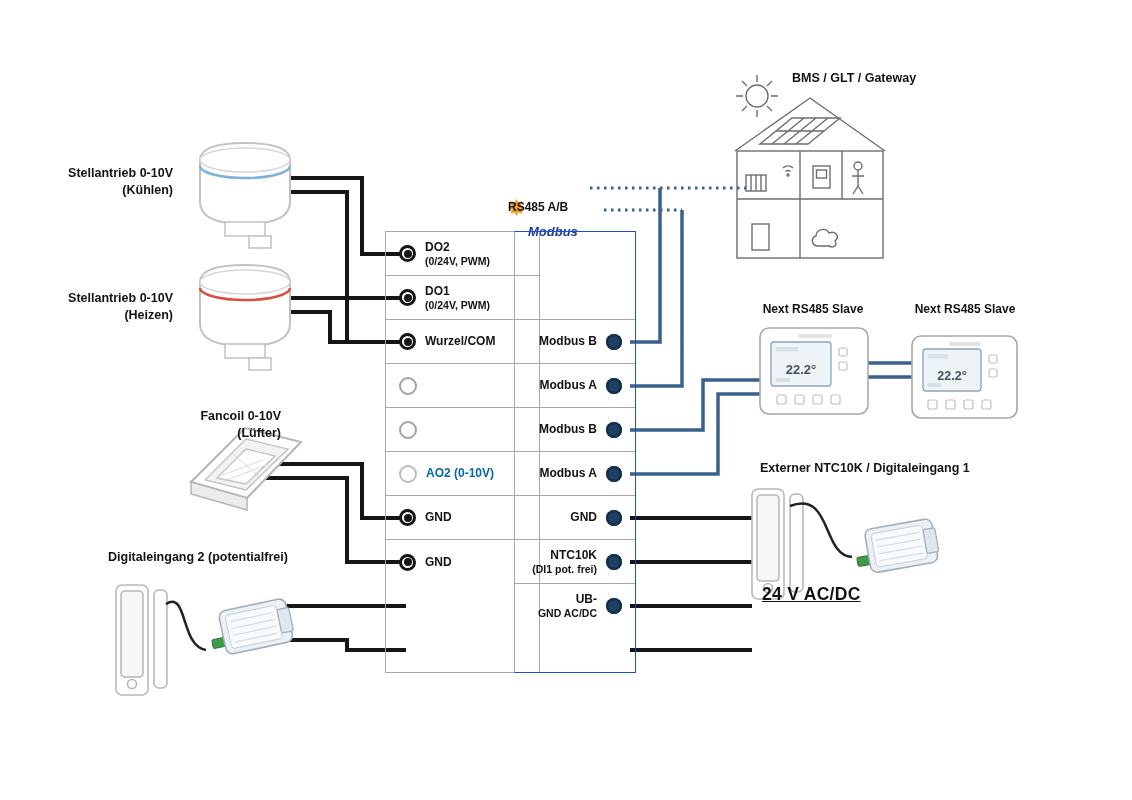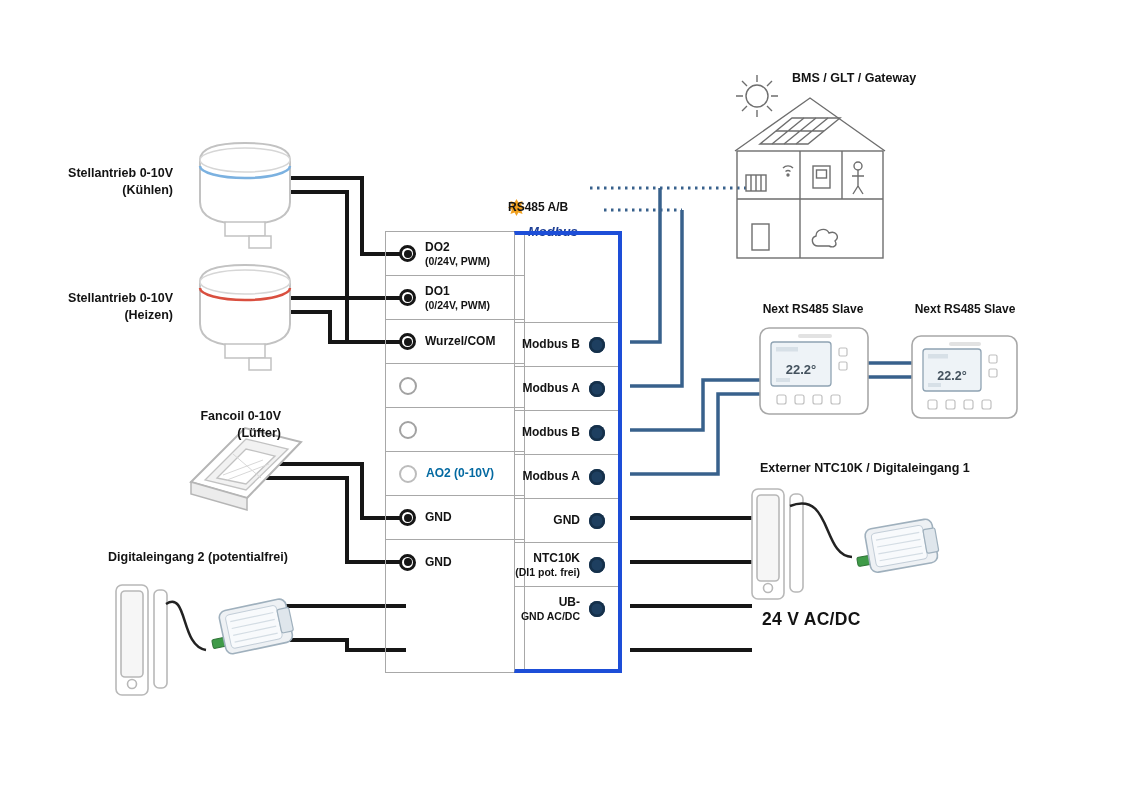--- a/index.html
+++ b/index.html
@@ -12,22 +12,22 @@
   .lbl.center { text-align:center; }
   .lbl.right { text-align:right; }
   .power { font-size:17.5px; letter-spacing:.3px; }
 
   .modbus-logo { position:absolute; left:508px; top:176px; display:flex; align-items:center; gap:3px; }
   .modbus-logo .mtxt { font-weight:bold; font-style:italic; font-size:13px; color:#1c3e96;margin-top:48px; }
   .rs485 { position:absolute; left:508px; top:200px; font-weight:bold; font-size:12px; color:#131313; }
 
   
   .tblock { position:absolute; left:385px; top:231px; width:264px; height:442px; }
-  .tcol-left  { position:absolute; left:0; top:0; width:140px; height:442px; border:1px solid #a8a8a8; }
-  .tcol-right { position:absolute; left:130px; top:0; width:108px; height:442px; border:4px solid #1d4ed8; border-left:1px solid #a8a8a8; margin-left:-1px; }
+  .tcol-left  { position:absolute; left:0; top:0; width:155px; height:442px; border:1px solid #a8a8a8; }
+  .tcol-right { position:absolute; left:130px; top:0; width:122px; height:442px; border:1px solid #1d4ed8; border-left:1px solid #a8a8a8; margin-left:-1px; }
   .trow { height:44px; border-bottom:1px solid #a8a8a8; display:flex; align-items:center; gap:9px; }
   .tcol-left .trow { padding-left:13px; }
   .tcol-right .trow { padding-right:13px; justify-content:flex-end; }
   .trow:last-child { border-bottom:none; }
   .trow-spacer { height:88px; border-bottom:1px solid #a8a8a8; }
   .t-main { font-size:12px; font-weight:bold; color:#131313; line-height:1.25; white-space:nowrap; }
   .t-sub  { font-size:10.5px; font-weight:bold; color:#131313; line-height:1.2; white-space:nowrap; }
   .tl.right { text-align:right; }
   .muted-text .t-main { color:#0369a1; }
 
@@ -220,21 +220,21 @@
     </svg>
     <span class="mtxt">Modbus</span>
   </div>
   <div class="rs485">RS485 A/B</div>
 
   <div class="lbl center" style="left:750px; top:301px; width:126px; font-size:12px;">Next RS485 Slave</div>
   <div class="lbl center" style="left:902px; top:301px; width:126px; font-size:12px;">Next RS485 Slave</div>
 
   <div class="lbl" style="left:760px; top:460px;">Externer NTC10K / Digitaleingang 1</div>
 
-  <div class="lbl power" style="left:762px; top:608px;">24 V AC/DC</div>
+  <div class="lbl power" style="left:762px; top:583px;text-decoration:underline;">24 V AC/DC</div>
 
   <div class="tblock">
 
     <div class="tcol-left">
       <div class="trow">
         <span class="term active"></span>
         <div class="tl">
           <div class="t-main">DO2</div>
           <div class="t-sub">(0/24V, PWM)</div>
         </div>

